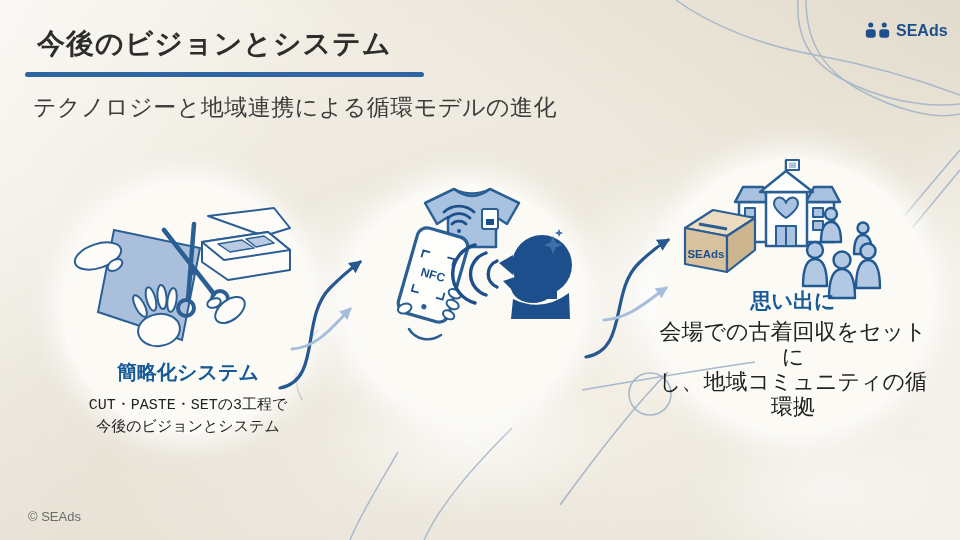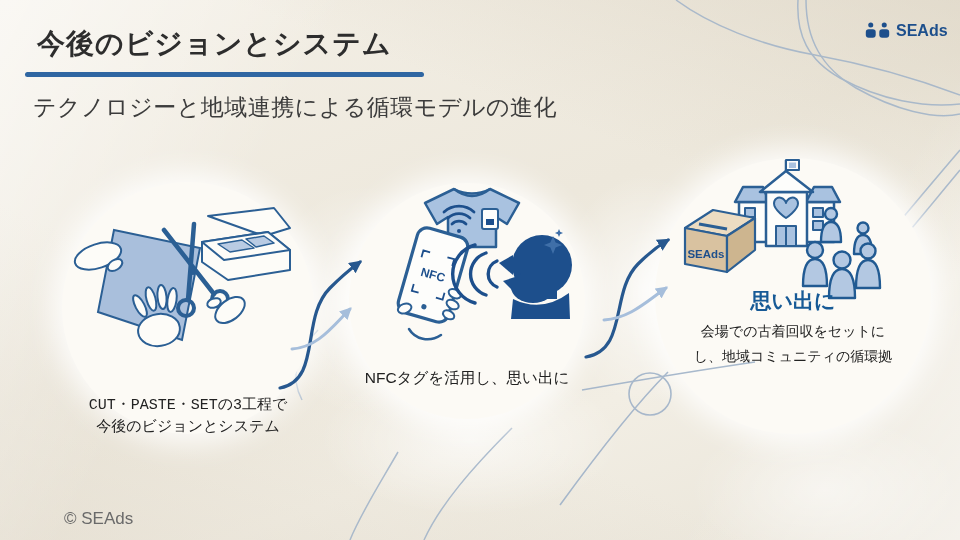--- a/index.html
+++ b/index.html
@@ -36,22 +36,22 @@
   .c2{left:349px;top:183px;width:236px;height:236px;}
   .c3{left:655px;top:158px;width:276px;height:276px;}
   .circle svg{position:absolute;left:0;top:0;width:100%;height:100%;}
   .step-label{position:absolute;font-weight:bold;color:#175a96;text-align:center;z-index:5;}
   .l1{left:68px;top:359px;width:240px;font-size:20px;}
   .l2{left:377px;top:330px;width:180px;font-size:20px;}
   .l3{left:703px;top:287px;width:180px;font-size:21px;}
   .step-desc{position:absolute;text-align:center;color:#222;font-weight:500;z-index:5;}
   .d1{left:38px;top:395px;width:300px;font-size:15px;line-height:22px;font-family:Liberation Mono, monospace;}
   .d2{left:337px;top:366px;width:260px;font-size:15.5px;line-height:23px;}
-  .d3{left:652px;top:319px;width:282px;font-size:14px;line-height:25px;}
-  .copyright{position:absolute;left:28px;top:509px;font-size:17px;color:#6a6a6a;z-index:5;margin-left:36px;}
+  .d3{left:652px;top:319px;width:282px;font-size:22px;line-height:25px;}
+  .copyright{position:absolute;left:28px;top:509px;font-size:13px;color:#6a6a6a;z-index:5;}
 </style>
 </head>
 <body>
 
 <div class="slide">
 
   <div class="blob b1"></div>
   <div class="blob b2"></div>
   <div class="blob b3"></div>
   <div class="blob b4"></div>
@@ -221,26 +221,26 @@
         <circle cx="160" cy="92" r="8"></circle>
           <path d="M148,128 Q148,101 160,101 Q172,101 172,128 Z"></path>
         <circle cx="213" cy="93" r="7.5"></circle>
           <path d="M201,130 Q201,102 213,102 Q225,102 225,130 Z"></path>
         <circle cx="187" cy="102" r="8.5"></circle>
           <path d="M174,140 Q174,111 187,111 Q200,111 200,140 Z"></path>
       </g>
     </svg>
   </div>
 
+  <div class="step-label l1">簡略化システム</div>
   <div class="step-desc d1">
     <div>CUT・PASTE・SETの3工程で</div>
     <div>今後のビジョンとシステム</div>
   </div>
   <div class="step-desc d2">
-    <div>NFCタグを活用し、思い出に</div>
   </div>
   <div class="step-label l3">思い出に</div>
   <div class="step-desc d3">
     <div>会場での古着回収をセットに</div>
     <div>し、地域コミュニティの循環拠</div>
   </div>
 
   <svg class="decor front" viewBox="0 0 960 540">
     <defs>
       <marker id="mDark" viewBox="0 0 10 10" refX="8" refY="5" markerWidth="4" markerHeight="4" orient="auto">

